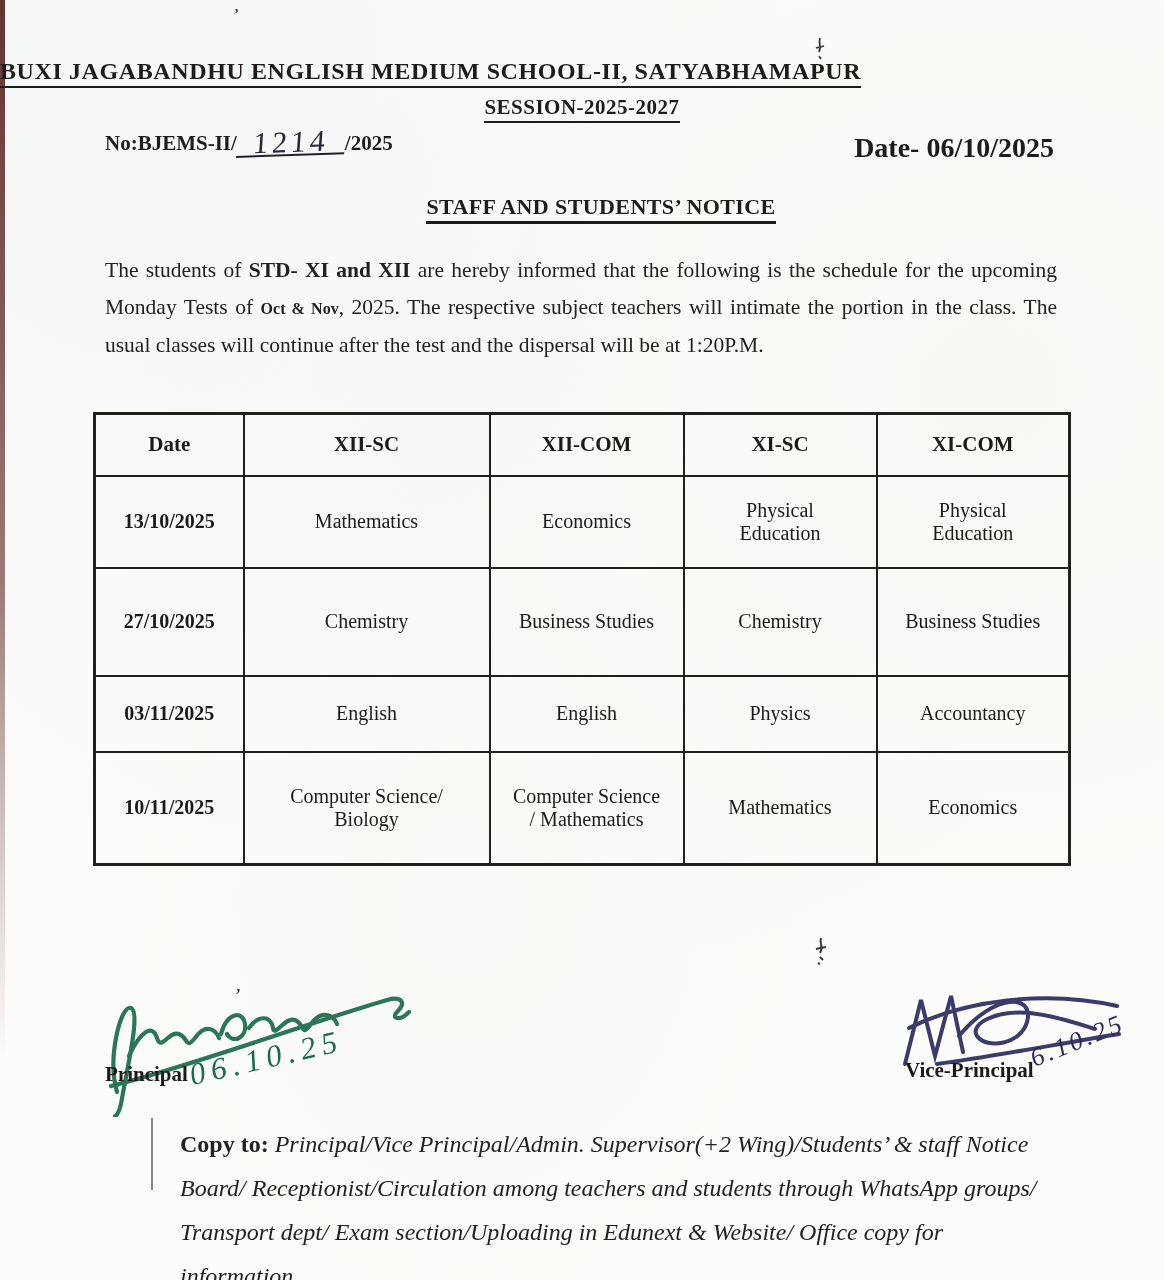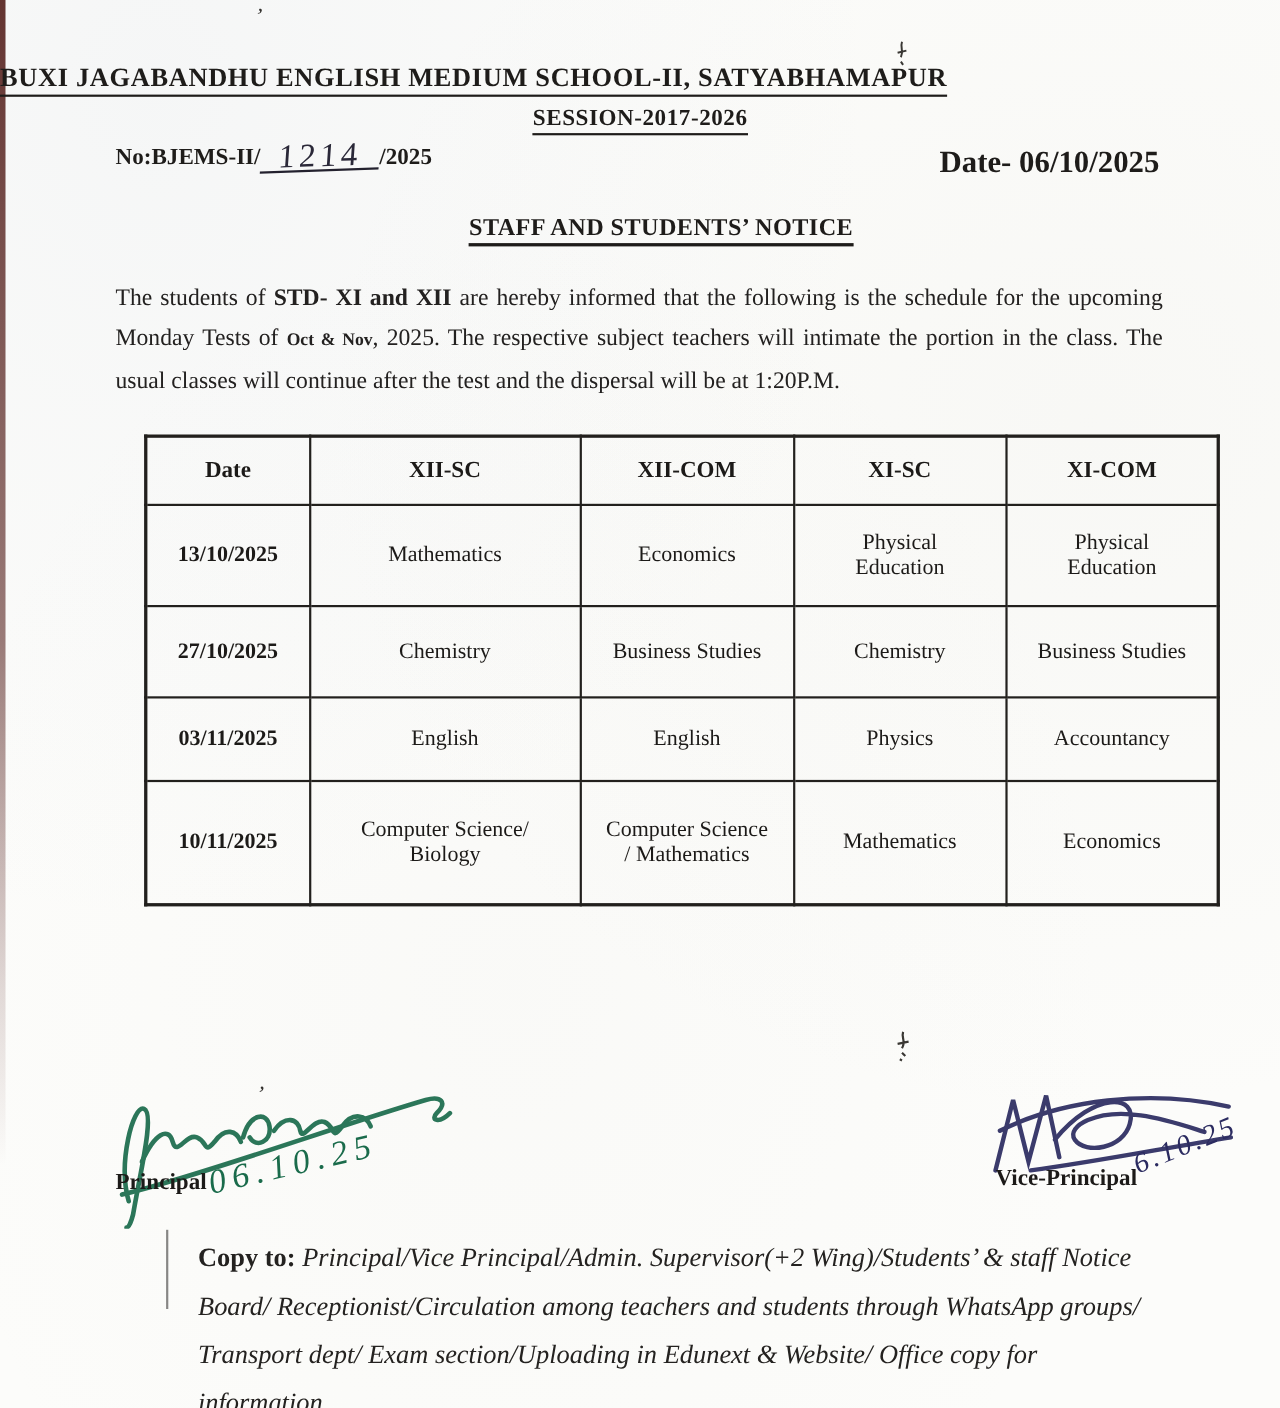--- a/index.html
+++ b/index.html
@@ -48,35 +48,35 @@
   .notice-title span{ border-bottom:3px solid #1e1c1a; padding-bottom:2px;}
   
   .body-par{
     position:absolute; top:252px; left:105px; width:952px;
     font-size:21.5px; line-height:37px; text-align:justify; color:#232120;
   }
   .body-par b{ font-weight:bold; }
   .inserted{ font-size:16px; font-weight:bold; }
   
   table.sched{
-    position:absolute; left:93px; top:395px; width:975px;
+    position:absolute; left:93px; top:412px; width:975px;
     border-collapse:collapse; table-layout:fixed;
-    font-size:20px; color:#1c1a18;margin-left:38px;
+    font-size:20px; color:#1c1a18;
   }
   table.sched, .sched th, .sched td{ border:2.2px solid #22201d; }
   table.sched{ border:3px solid #22201d; }
   .sched th{ font-size:21px; font-weight:bold; height:62px; text-align:center; vertical-align:middle;}
   .sched td{ text-align:center; vertical-align:middle; }
   .sched col.c1{width:149px;} .sched col.c2{width:246px;} .sched col.c3{width:194px;}
   .sched col.c4{width:193px;} .sched col.c5{width:193px;}
   .sched td:first-child{ font-weight:bold; }
   .sched td:nth-child(2){ padding:0 13px; }
   .sched td:nth-child(3){ padding:0 22px; }
   .sched td:nth-child(4), .sched td:nth-child(5){ padding:0 21px; }
-  .sched tr.r1{height:92px;} .sched tr.r2{height:95px;} .sched tr.r3{height:83px;}
+  .sched tr.r1{height:92px;} .sched tr.r2{height:95px;} .sched tr.r3{height:108px;}
   .sched tr.r4{height:76px;} .sched tr.r5{height:113px;}
   
   .sig-principal{ position:absolute; left:95px; top:972px; width:340px; height:145px; }
   .sig-vice{ position:absolute; left:875px; top:982px; width:270px; height:115px; }
   .sig-label{ position:absolute; font-weight:bold; font-size:21px; color:#1c1a18;text-align:center;}
   .lbl-principal{ left:105px; top:1062px; }
   .lbl-vice{ left:905px; top:1058px; }
   .sig-date-p{
     position:absolute; left:188px; top:1040px; font-size:31px; color:#1a6b4b;
     transform:rotate(-13deg); font-style:italic; letter-spacing:6px; white-space:nowrap;
@@ -108,21 +108,21 @@
 
   <div class="school-name">
     <span>BUXI JAGABANDHU ENGLISH MEDIUM SCHOOL-II, SATYABHAMAPUR</span>
   </div>
 
   <svg class="artifact" style="left:812px;top:36px;" width="16" height="26" viewBox="0 0 16 26">
     <path d="M8 2 C6 8, 10 10, 7 16 M4 12 L 12 10 M7 20 l 2 3" stroke="#3a3834" stroke-width="1.8" fill="none"></path>
   </svg>
 
   <div class="session">
-    <span>SESSION-2017-2026</span>
+    <span>SESSION-2025-2027</span>
   </div>
 
   <div class="ref-line">
     <span>No:BJEMS-II/</span><span class="ref-num">1214</span><span>/2025</span>
   </div>
   <div class="date-line">Date- 06/10/2025</div>
 
   <div class="notice-title">
     <span>STAFF AND STUDENTS’ NOTICE</span>
   </div>

